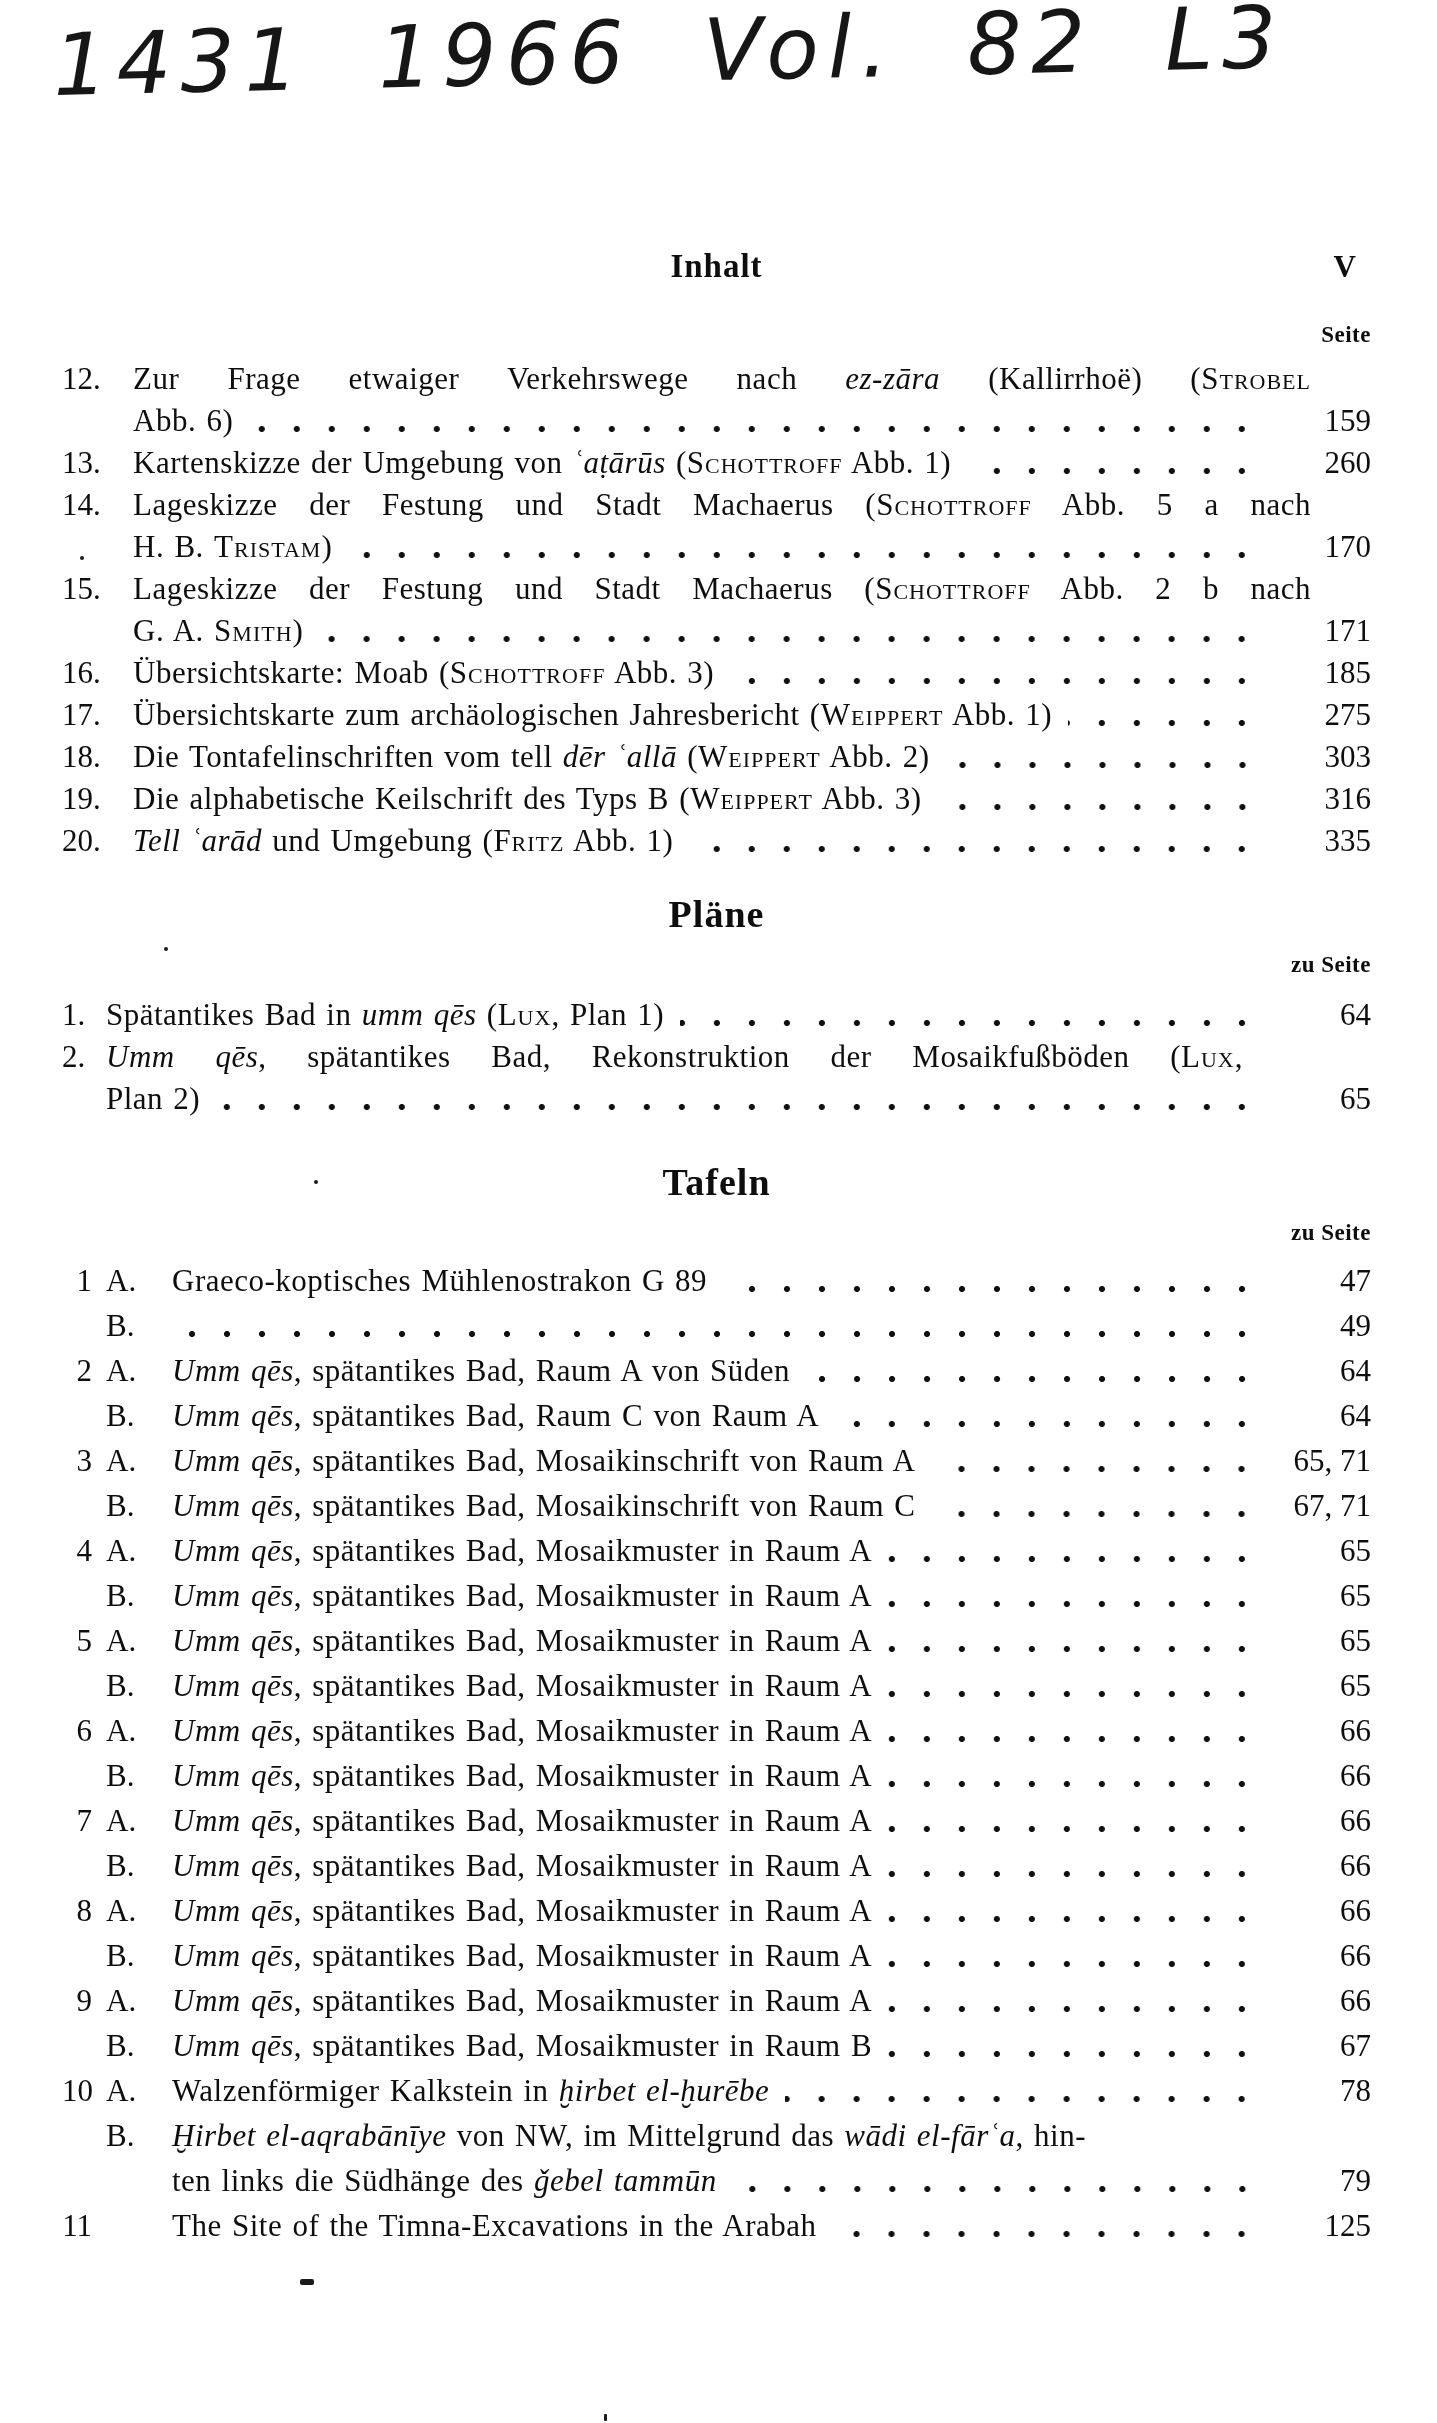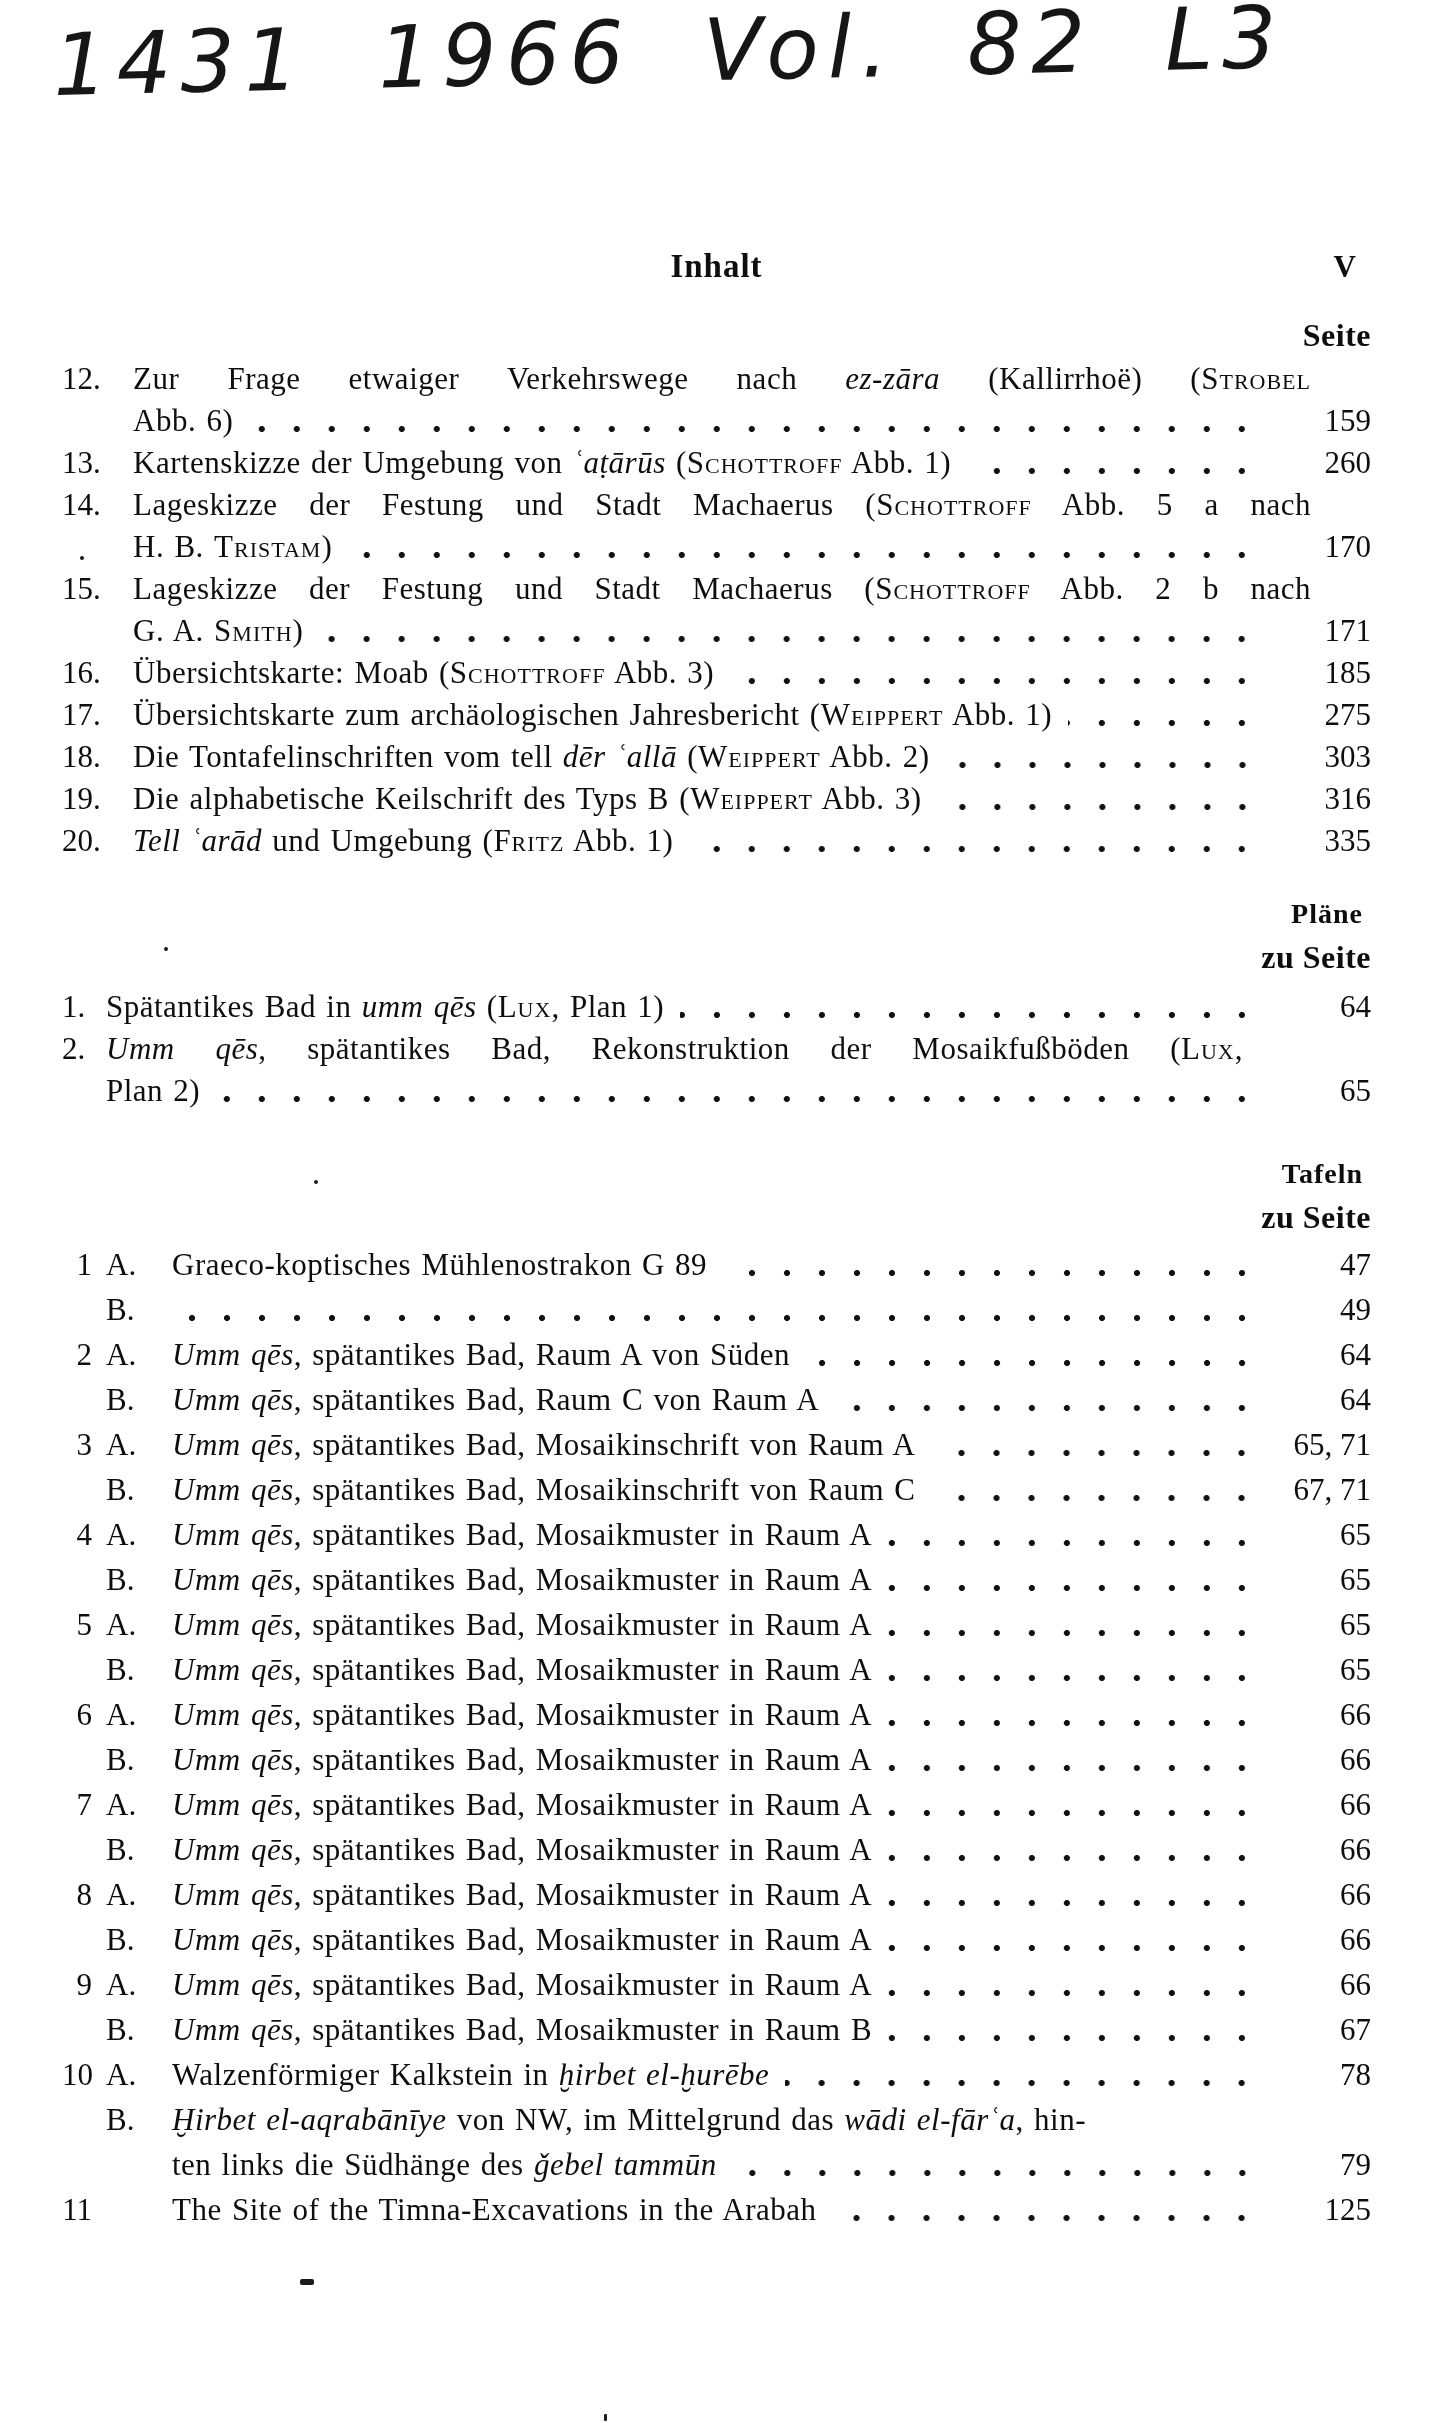--- a/index.html
+++ b/index.html
@@ -17,26 +17,26 @@
     letter-spacing:9px; word-spacing:34px; white-space:nowrap;
     transform:rotate(-1.3deg); transform-origin:left top;
     color:#161616;
   }
   .content { position:absolute; left:0; top:0; right:0; padding:0 66px 0 62px; }
 
   .header { position:relative; margin-top:246px; text-align:center;
             font-size:33px; font-weight:bold; line-height:40px; letter-spacing:1px; }
   .folio  { position:absolute; right:14px; top:1px; font-size:31px; font-weight:bold; }
 
-  .collabel { text-align:right; font-size:32px; line-height:26px; font-weight:bold; letter-spacing:0.5px; }
+  .collabel { text-align:right; font-size:23px; line-height:26px; font-weight:bold; letter-spacing:0.5px; }
   .collabel.main { margin-top:36px; }
   .collabel.sub  { margin-top:6px; font-weight:bold; }
 
-  h2.sect { text-align:right; font-size:28px; font-weight:bold; line-height:44px;
-            margin:8px; letter-spacing:1px; }
+  h2.sect { text-align:center; font-size:38px; font-weight:bold; line-height:44px;
+            margin:16px; letter-spacing:1px; }
   h2.plaene-h { margin-top:30px; }
   h2.tafeln-h { margin-top:40px; }
 
   .list { margin-top:10px; }
   .list.toc    { margin-top:10px; }
   .list.plaene { margin-top:16px; }
   .list.tafeln { margin-top:12px; }
 
   .row { display:flex; line-height:42px; }
   .tafeln .row { line-height:45px; }

